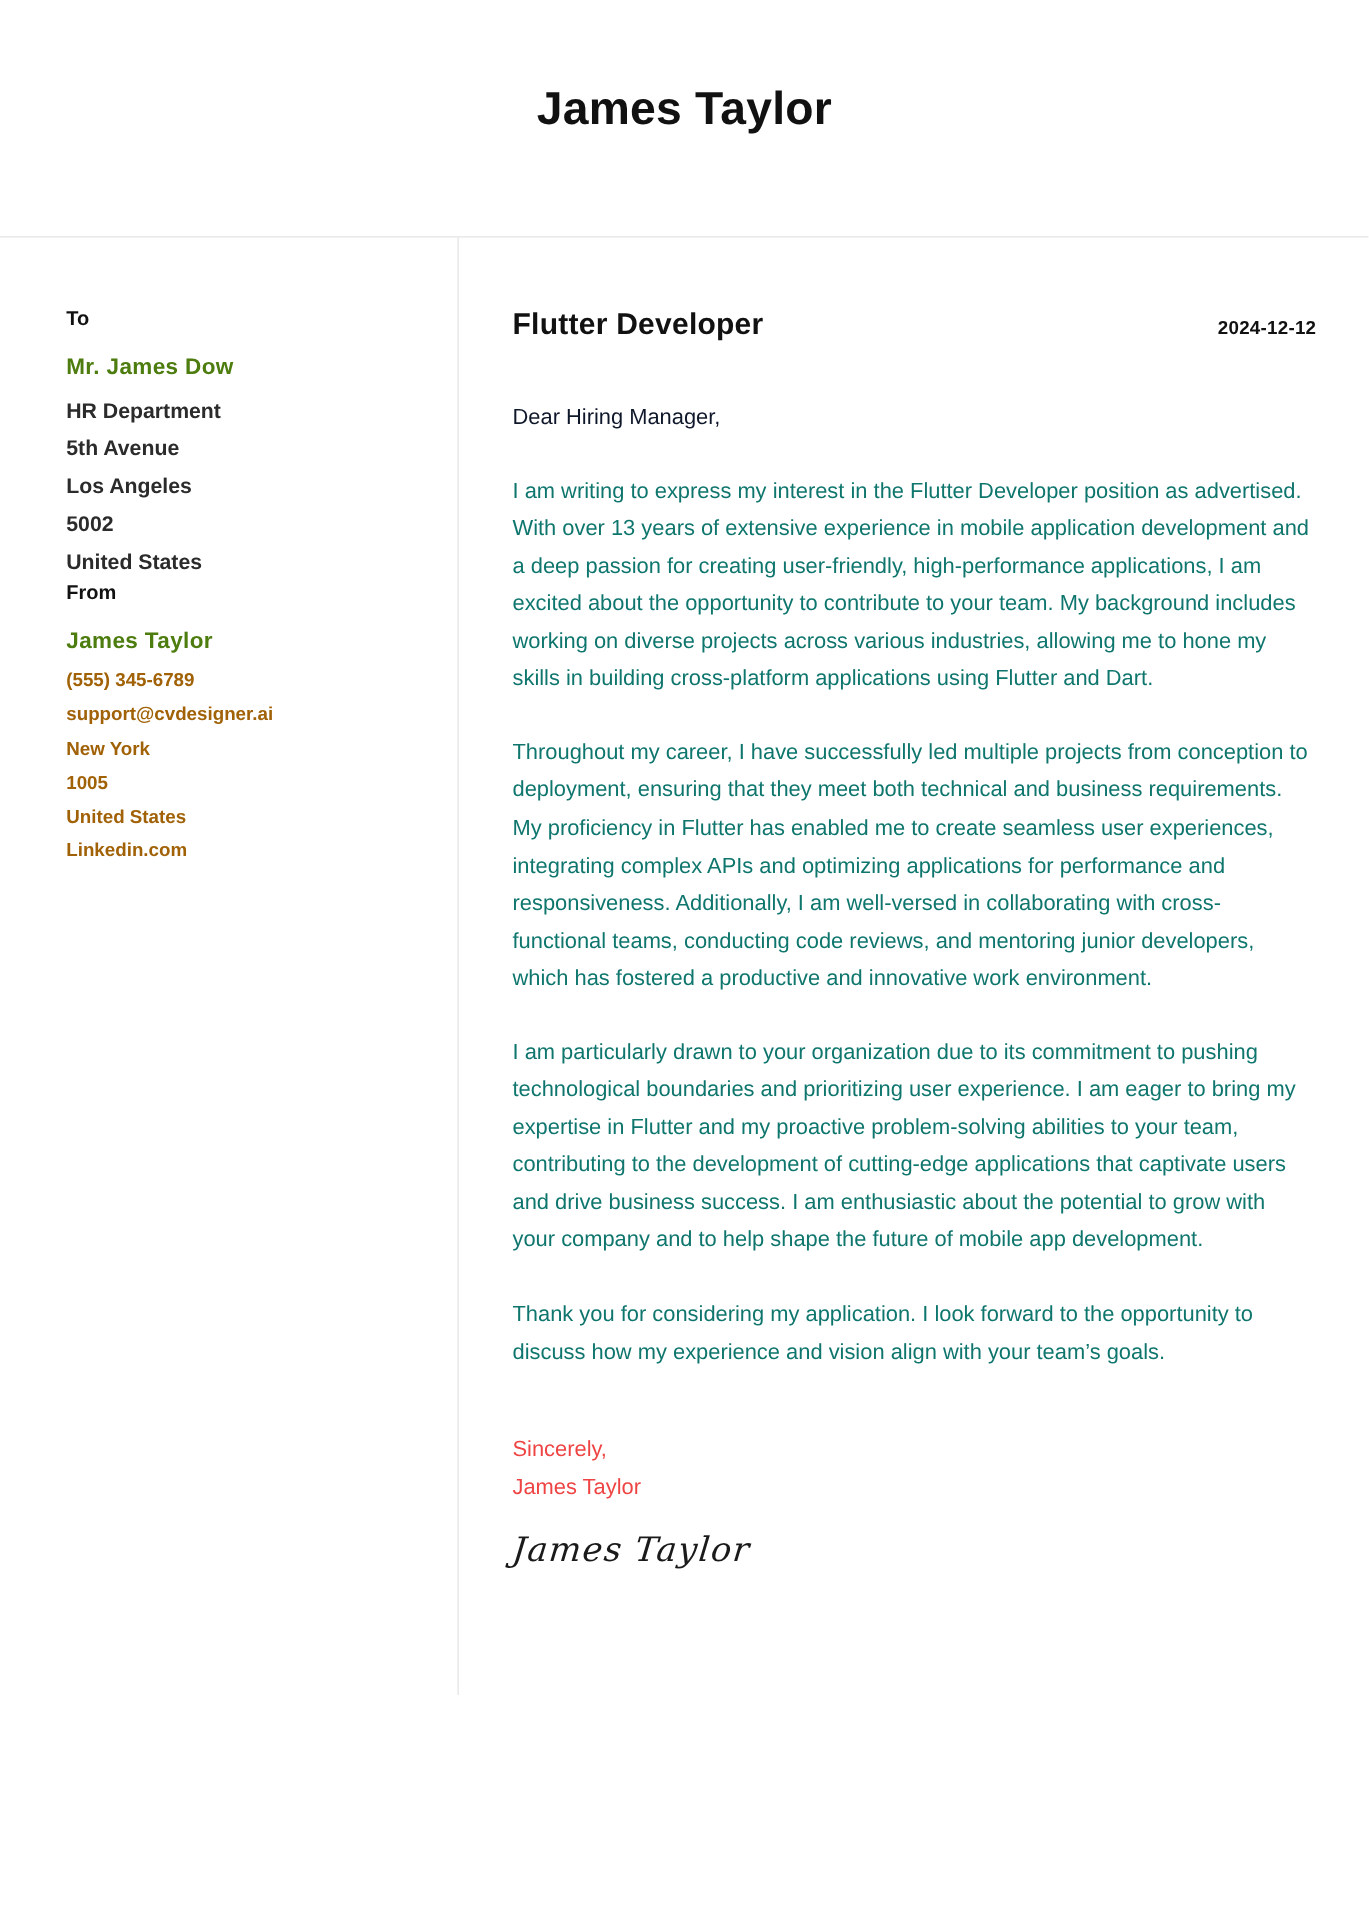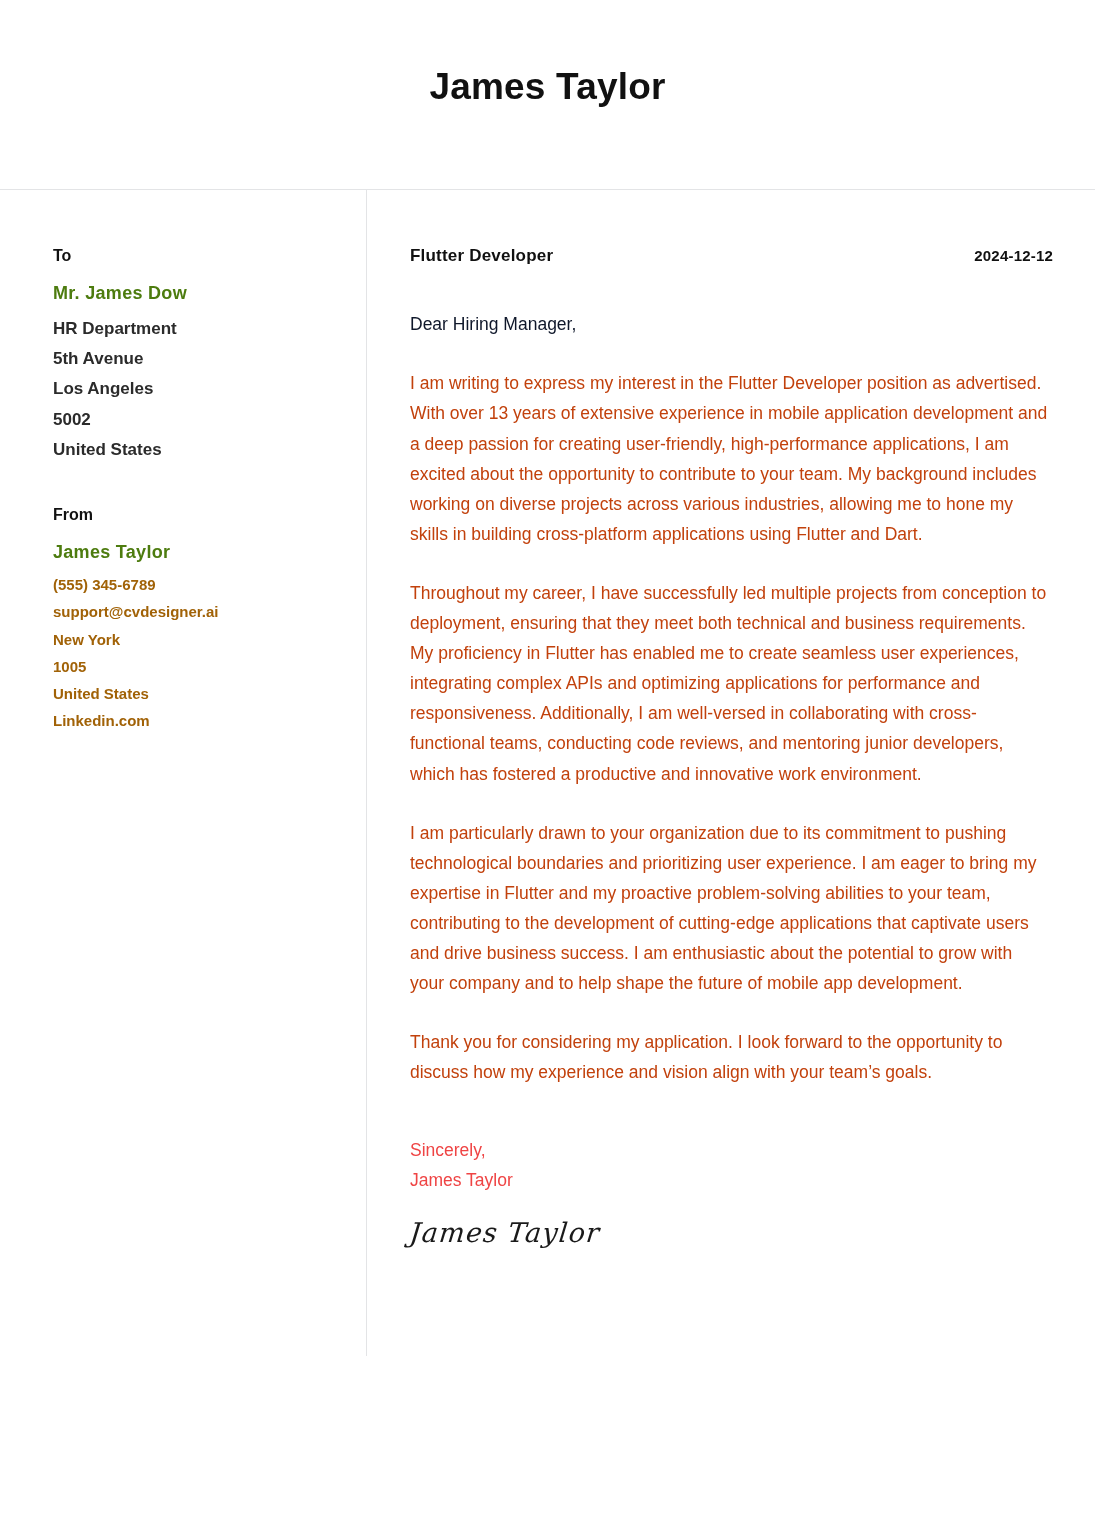--- a/index.html
+++ b/index.html
@@ -89,32 +89,32 @@
     line-height: 1.77;
     margin: 0;
   }
   .side-line-sm {
     font-size: 15px;
     font-weight: 700;
     color: #a16207;
     line-height: 1.82;
     margin: 0;
   }
-  .block-to { margin-bottom: 40px; }
+  .block-to { }
   .block-from .side-name { margin-bottom: 6px; }
 
   
   .letter-head {
     display: flex;
     align-items: baseline;
     justify-content: space-between;
     margin-bottom: 44px;
   }
   .job-title {
-    font-size: 17px;
+    font-size: 24px;
     font-weight: 700;
     color: #111111;
     letter-spacing: 0.2px;
     line-height: 1.2;
   }
   .letter-date {
     font-size: 15px;
     font-weight: 700;
     color: #111111;
     letter-spacing: 0.2px;
@@ -124,21 +124,21 @@
 
   
   .salutation {
     font-size: 17.5px;
     color: #0f172a;
     line-height: 1.6;
     margin: 0 0 30px 0;
   }
   .para {
     font-size: 17.5px;
-    color: #c2410c;
+    color: #0f766e;
     line-height: 1.72;
     margin: 0 0 29px 0;
     max-width: 640px;
   }
   .closing {
     margin-top: 48px;
   }
   .closing-line {
     font-size: 17.5px;
     color: #ef4444;

